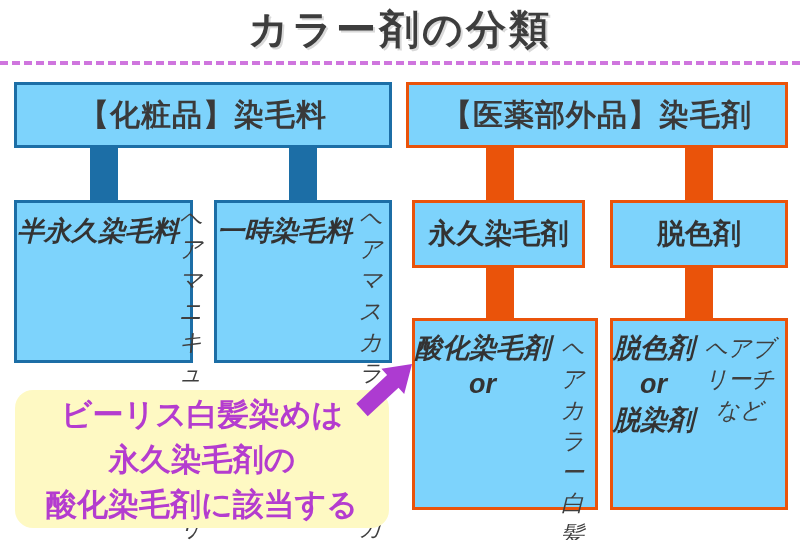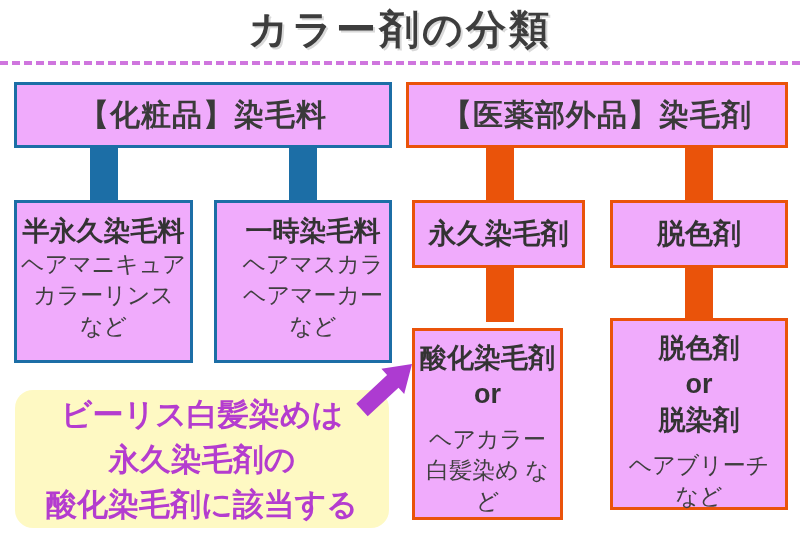--- a/index.html
+++ b/index.html
@@ -7,31 +7,31 @@
     width:800px;height:540px;background:#ffffff;position:relative;overflow:hidden;
     font-family:"Liberation Sans","DejaVu Sans",sans-serif;
   }
   .abs{position:absolute;box-sizing:border-box;}
   .page-title{
     top:2px;left:0;width:800px;text-align:center;
     font-size:40px;font-weight:bold;color:#3d3d3d;letter-spacing:3px;
     text-shadow:2px 2px 0 #d9d9d9;
   }
   .divider{top:61px;left:0;width:800px;height:0;border-top:4px dashed #cf75de;}
-  .box{background:#f0abfc;text-align:center;z-index:2;}
+  .box{background:#7dd3fc;text-align:center;z-index:2;}
   .blue-border{border:3px solid #1c6ea6;}
   .orange-border{border:3px solid #ea530a;}
   .blue-fill{background:#1c6ea6;}
   .orange-fill{background:#ea530a;}
   .hdr{
     top:82px;height:66px;display:flex;align-items:center;justify-content:center;
     font-size:30px;font-weight:bold;color:#3a3a3a;letter-spacing:1px;
   }
   .conn{z-index:1;}
-  .cat-box{display:flex;flex-direction:column;}
+  .cat-box{display:flex;flex-direction:row;font-style:italic;}
   .cat-title{font-size:27px;font-weight:bold;color:#333333;margin-top:10px;white-space:nowrap;}
   .examples{font-size:23px;color:#3f3f3f;line-height:31px;margin-top:0;}
   .examples span{display:block;}
   .mid-box{display:flex;align-items:center;justify-content:center;
     font-size:28px;font-weight:bold;color:#333333;}
   .or-lines{font-size:27px;font-weight:bold;color:#333333;line-height:36px;margin-top:9px;}
   .or-lines span{display:block;white-space:nowrap;}
   .low-examples{margin-top:12px;}
   .callout{
     left:15px;top:390px;width:374px;height:138px;background:#fef9c3;border-radius:18px;
@@ -57,36 +57,36 @@
 <div class="abs conn orange-fill" style="left:685px;top:146px;width:28px;height:58px;"></div>
 
 <div class="abs box blue-border cat-box" style="left:14px;top:200px;width:179px;height:163px;">
   <div class="cat-title">半永久染毛料</div>
   <div class="examples">
     <span>ヘアマニキュア</span>
     <span>カラーリンス</span>
     <span>など</span>
   </div>
 </div>
-<div class="abs box blue-border cat-box" style="left:214px;top:200px;width:178px;height:163px;padding-left:20px;">
+<div class="abs box blue-border cat-box" style="left:214px;top:200px;width:178px;height:163px;">
   <div class="cat-title">一時染毛料</div>
   <div class="examples">
     <span>ヘアマスカラ</span>
     <span>ヘアマーカー</span>
     <span>など</span>
   </div>
 </div>
 
 <div class="abs box orange-border mid-box" style="left:412px;top:200px;width:173px;height:68px;">永久染毛剤</div>
 <div class="abs box orange-border mid-box" style="left:610px;top:200px;width:178px;height:68px;">脱色剤</div>
 
 <div class="abs conn orange-fill" style="left:486px;top:266px;width:28px;height:56px;"></div>
 <div class="abs conn orange-fill" style="left:685px;top:266px;width:28px;height:56px;"></div>
 
-<div class="abs box orange-border cat-box" style="left:412px;top:328px;width:151px;height:192px;">
+<div class="abs box orange-border cat-box" style="left:412px;top:318px;width:186px;height:192px;">
   <div class="or-lines">
     <span>酸化染毛剤</span>
     <span>or</span>
   </div>
   <div class="examples low-examples">
     <span>ヘアカラー</span>
     <span>白髪染め など</span>
   </div>
 </div>
 <div class="abs box orange-border cat-box" style="left:610px;top:318px;width:178px;height:192px;">

